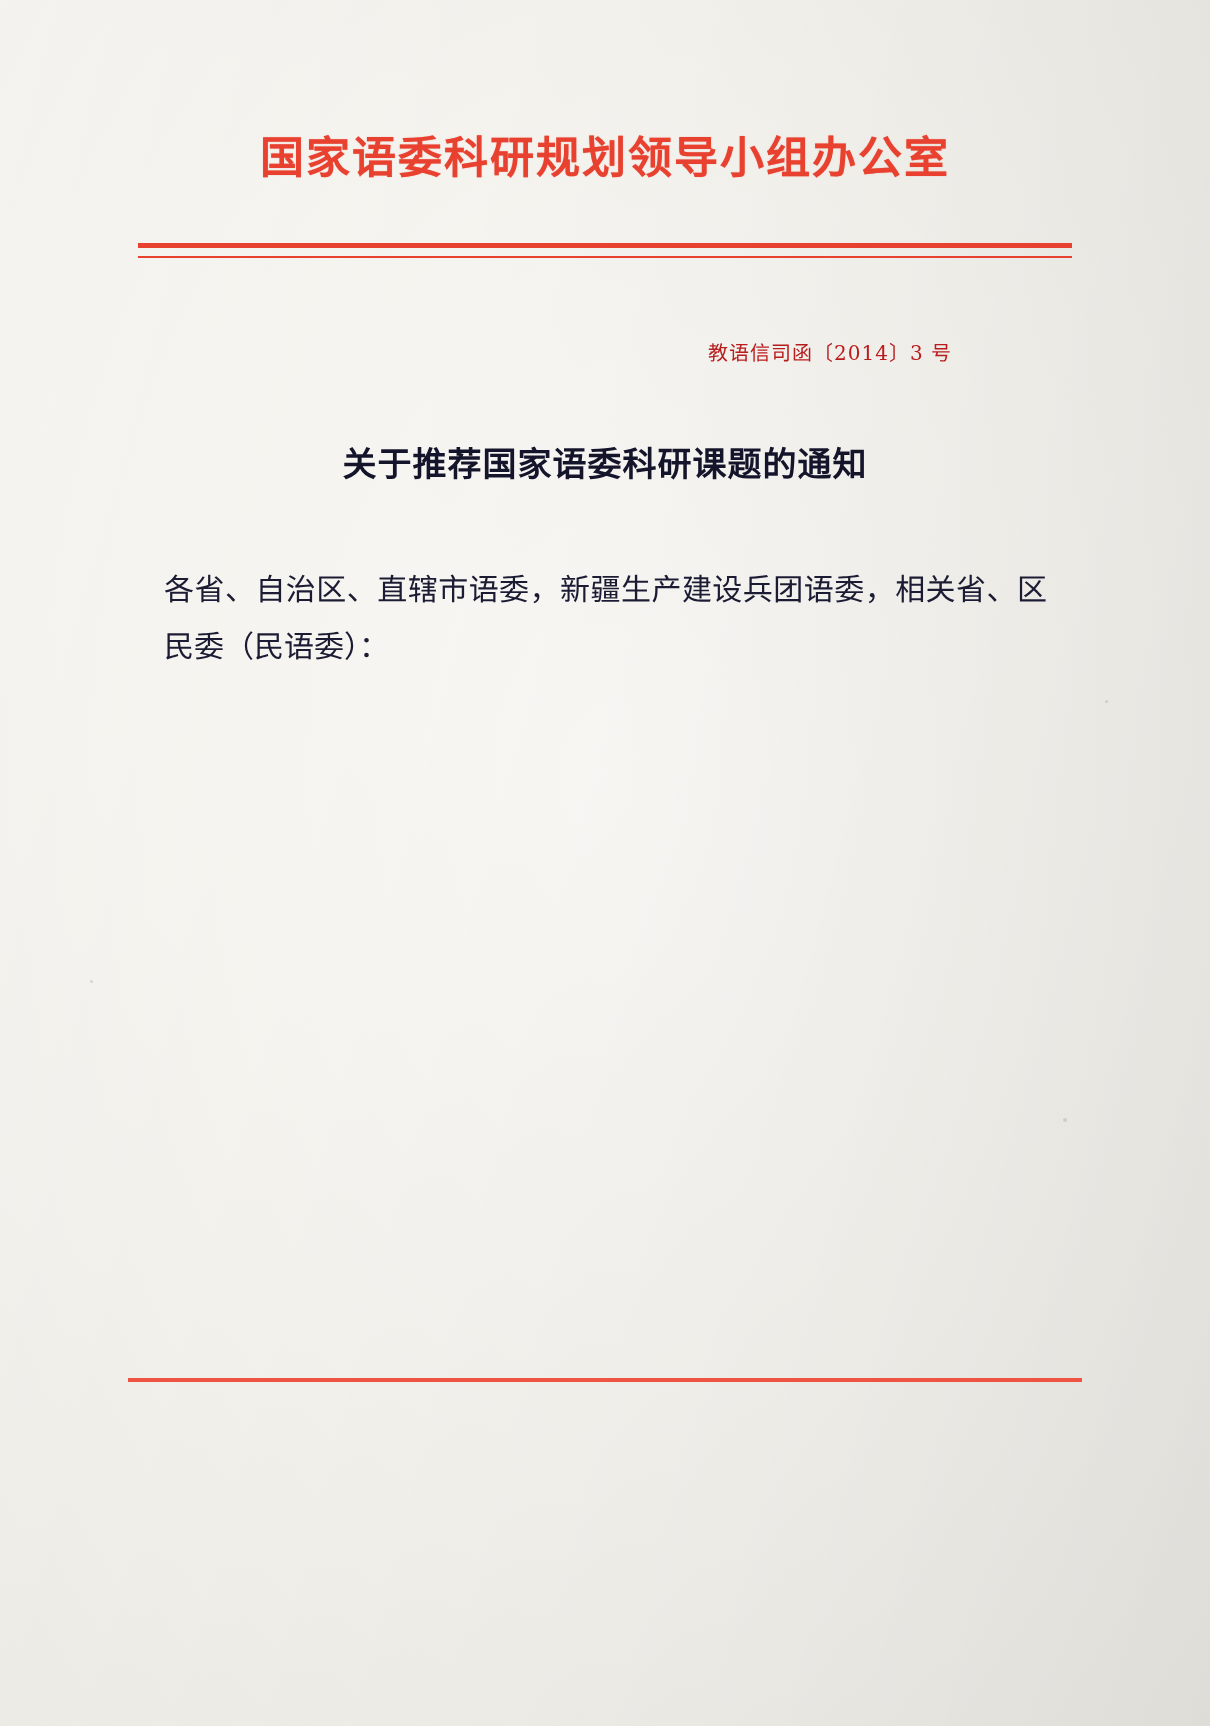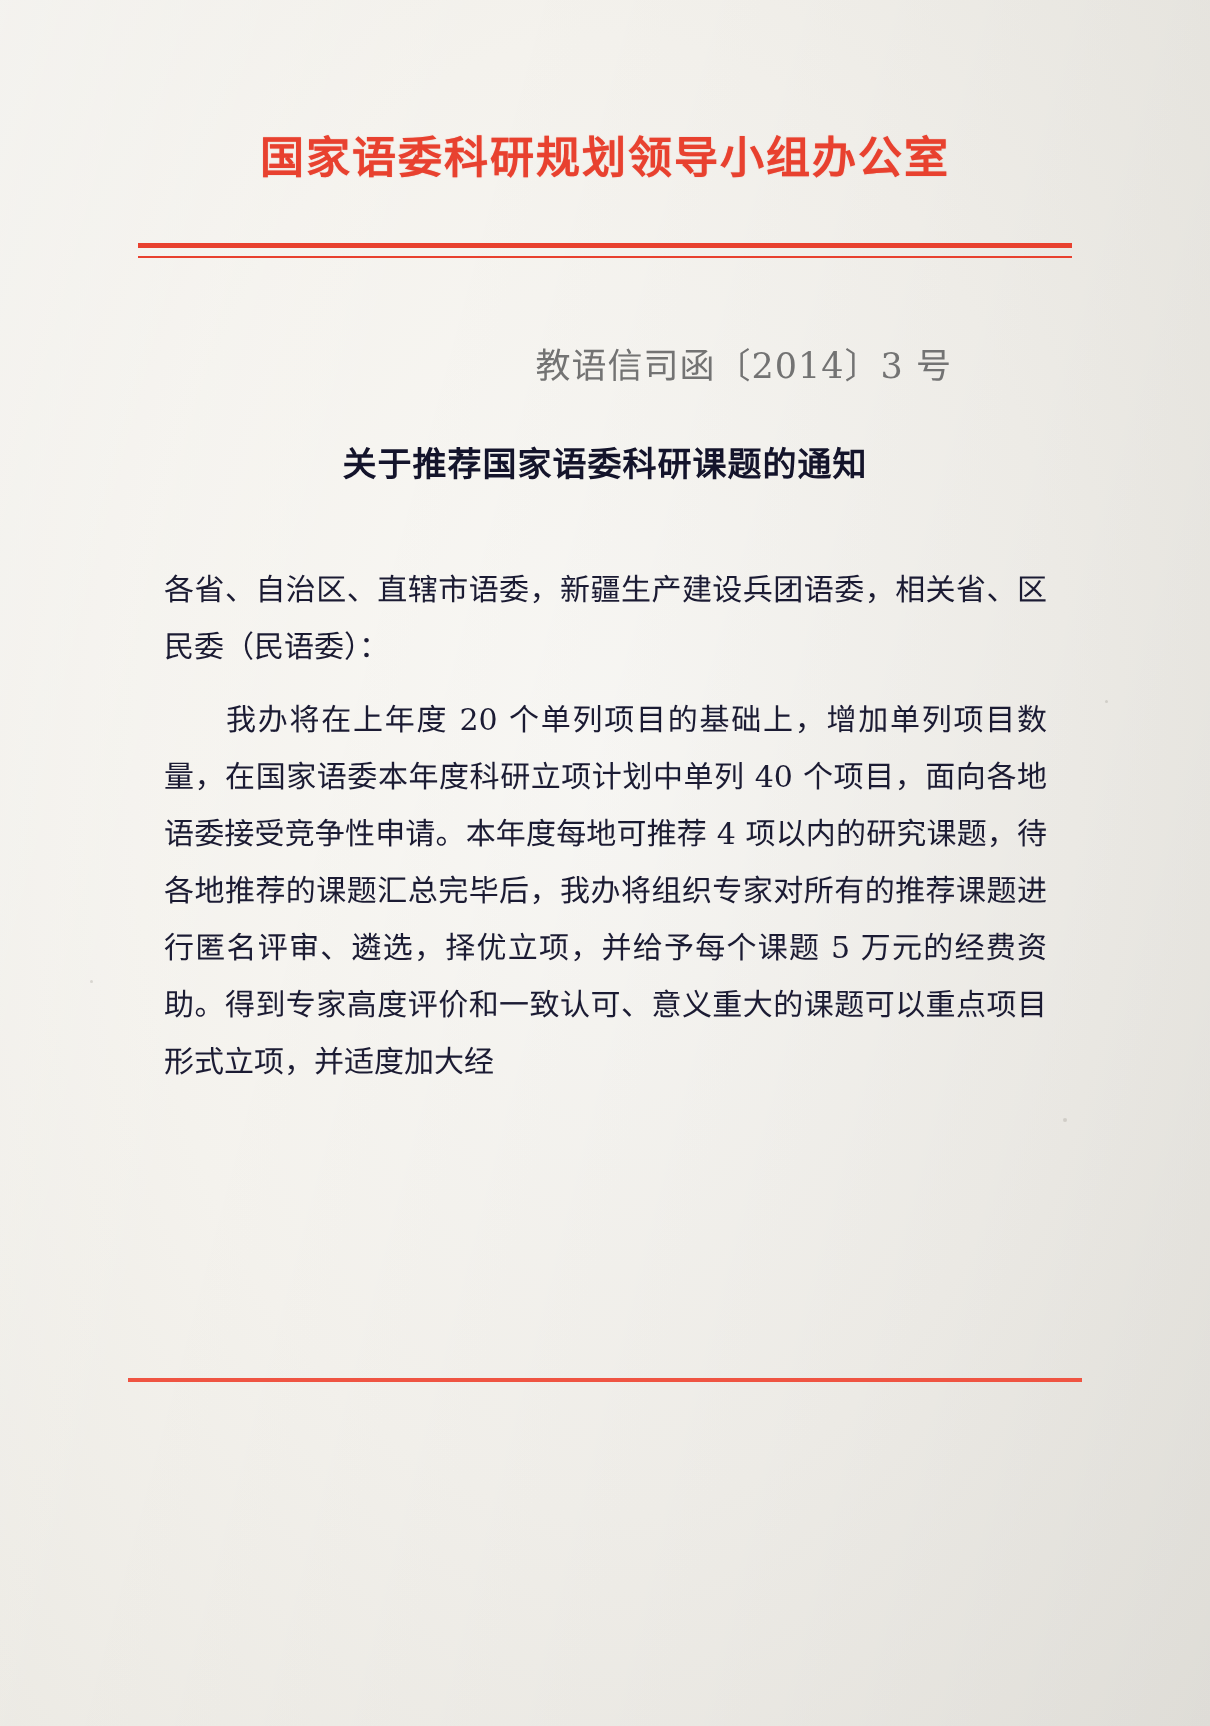--- a/index.html
+++ b/index.html
@@ -67,22 +67,22 @@
     top: 256px;
     height: 2px;
     background: #e8412f;
   }
 
   
   .docnum {
     position: absolute;
     top: 337px;
     right: 258px;
-    font-size: 35px;
-    color: #737373;
+    font-size: 20px;
+    color: #b91c1c;
     letter-spacing: 1px;
     white-space: nowrap;
   }
 
   
   .doc-title {
     position: absolute;
     top: 437px;
     left: 0;
     right: 0;
@@ -144,21 +144,20 @@
 
   <div class="rule-thick"></div>
   <div class="rule-thin"></div>
 
   <div class="docnum">教语信司函〔2014〕3 号</div>
 
   <div class="doc-title">关于推荐国家语委科研课题的通知</div>
 
   <div class="body-text">
     <p>各省、自治区、直辖市语委，新疆生产建设兵团语委，相关省、区民委（民语委）：</p>
-    <p class="indent">我办将在上年度 20 个单列项目的基础上，增加单列项目数量，在国家语委本年度科研立项计划中单列 40 个项目，面向各地语委接受竞争性申请。本年度每地可推荐 4 项以内的研究课题，待各地推荐的课题汇总完毕后，我办将组织专家对所有的推荐课题进行匿名评审、遴选，择优立项，并给予每个课题 5 万元的经费资助。得到专家高度评价和一致认可、意义重大的课题可以重点项目形式立项，并适度加大经</p>
   </div>
 
   <div class="bottom-rule"></div>
 
   <div class="speck" style="left:1063px;top:1118px;width:4px;height:4px;"></div>
   <div class="speck" style="left:1105px;top:700px;width:3px;height:3px;"></div>
   <div class="speck" style="left:90px;top:980px;width:3px;height:3px;"></div>
 </div>
 
 </body></html>

